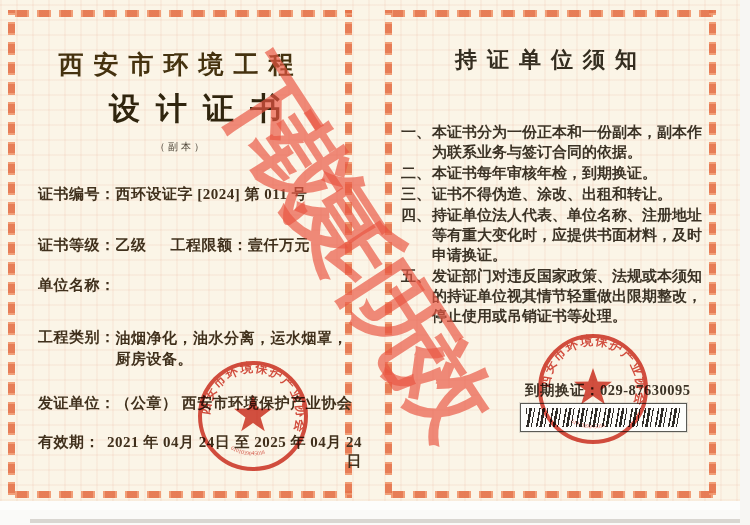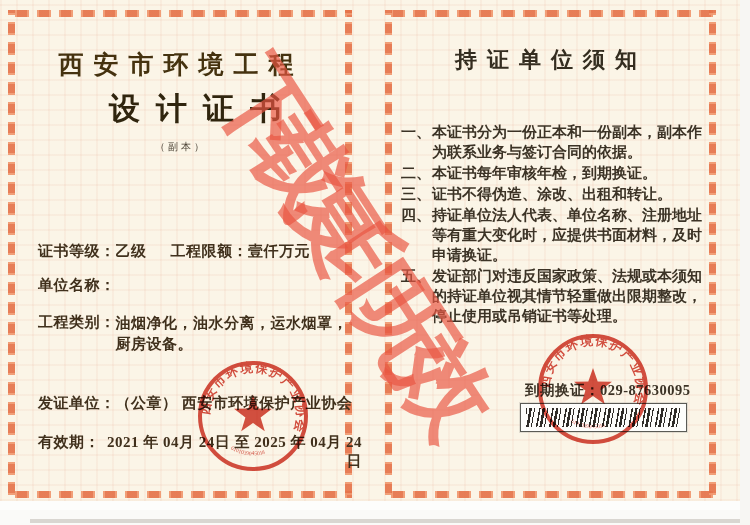--- a/index.html
+++ b/index.html
@@ -88,34 +88,38 @@
     <div class="page page-left">
       <div class="h-chain" style="left:12px;top:10px;width:340px;"></div>
       <div class="h-chain" style="left:12px;top:491px;width:340px;"></div>
       <div class="v-chain" style="left:8px;top:10px;height:488px;"></div>
       <div class="v-chain" style="left:345px;top:10px;height:488px;"></div>
 
       <div class="ctitle1">西安市环境工程</div>
       <div class="ctitle2">设计证书</div>
       <div class="copy-label">（副本）</div>
 
-
-      <div class="frow" style="top:242px;">
+      <div class="frow" style="top:185px;">
+        <span class="flabel">证书编号：</span>
+          <span>西环设证字 [2024] 第 011 号</span>
+      </div>
+
+      <div class="frow" style="top:236px;">
         <span class="flabel">证书等级：</span>
           <span>乙级</span>
           <span class="fgap"></span>
           <span class="flabel">工程限额：</span>
           <span>壹仟万元</span>
       </div>
 
       <div class="frow" style="top:276px;">
         <span class="flabel">单位名称：</span>
       </div>
 
-      <div class="frow" style="top:313px;">
+      <div class="frow" style="top:328px;">
         <span class="flabel">工程类别：</span>
           <span class="wrapval">油烟净化，油水分离，运水烟罩，厨房设备。</span>
       </div>
 
       <div class="frow" style="top:394px;align-items:flex-end;">
         <span class="flabel">发证单位：</span>
           <span>（公章） 西安市环境保护产业协会</span>
       </div>
 
       <div class="frow" style="top:433px;text-align:right;">

